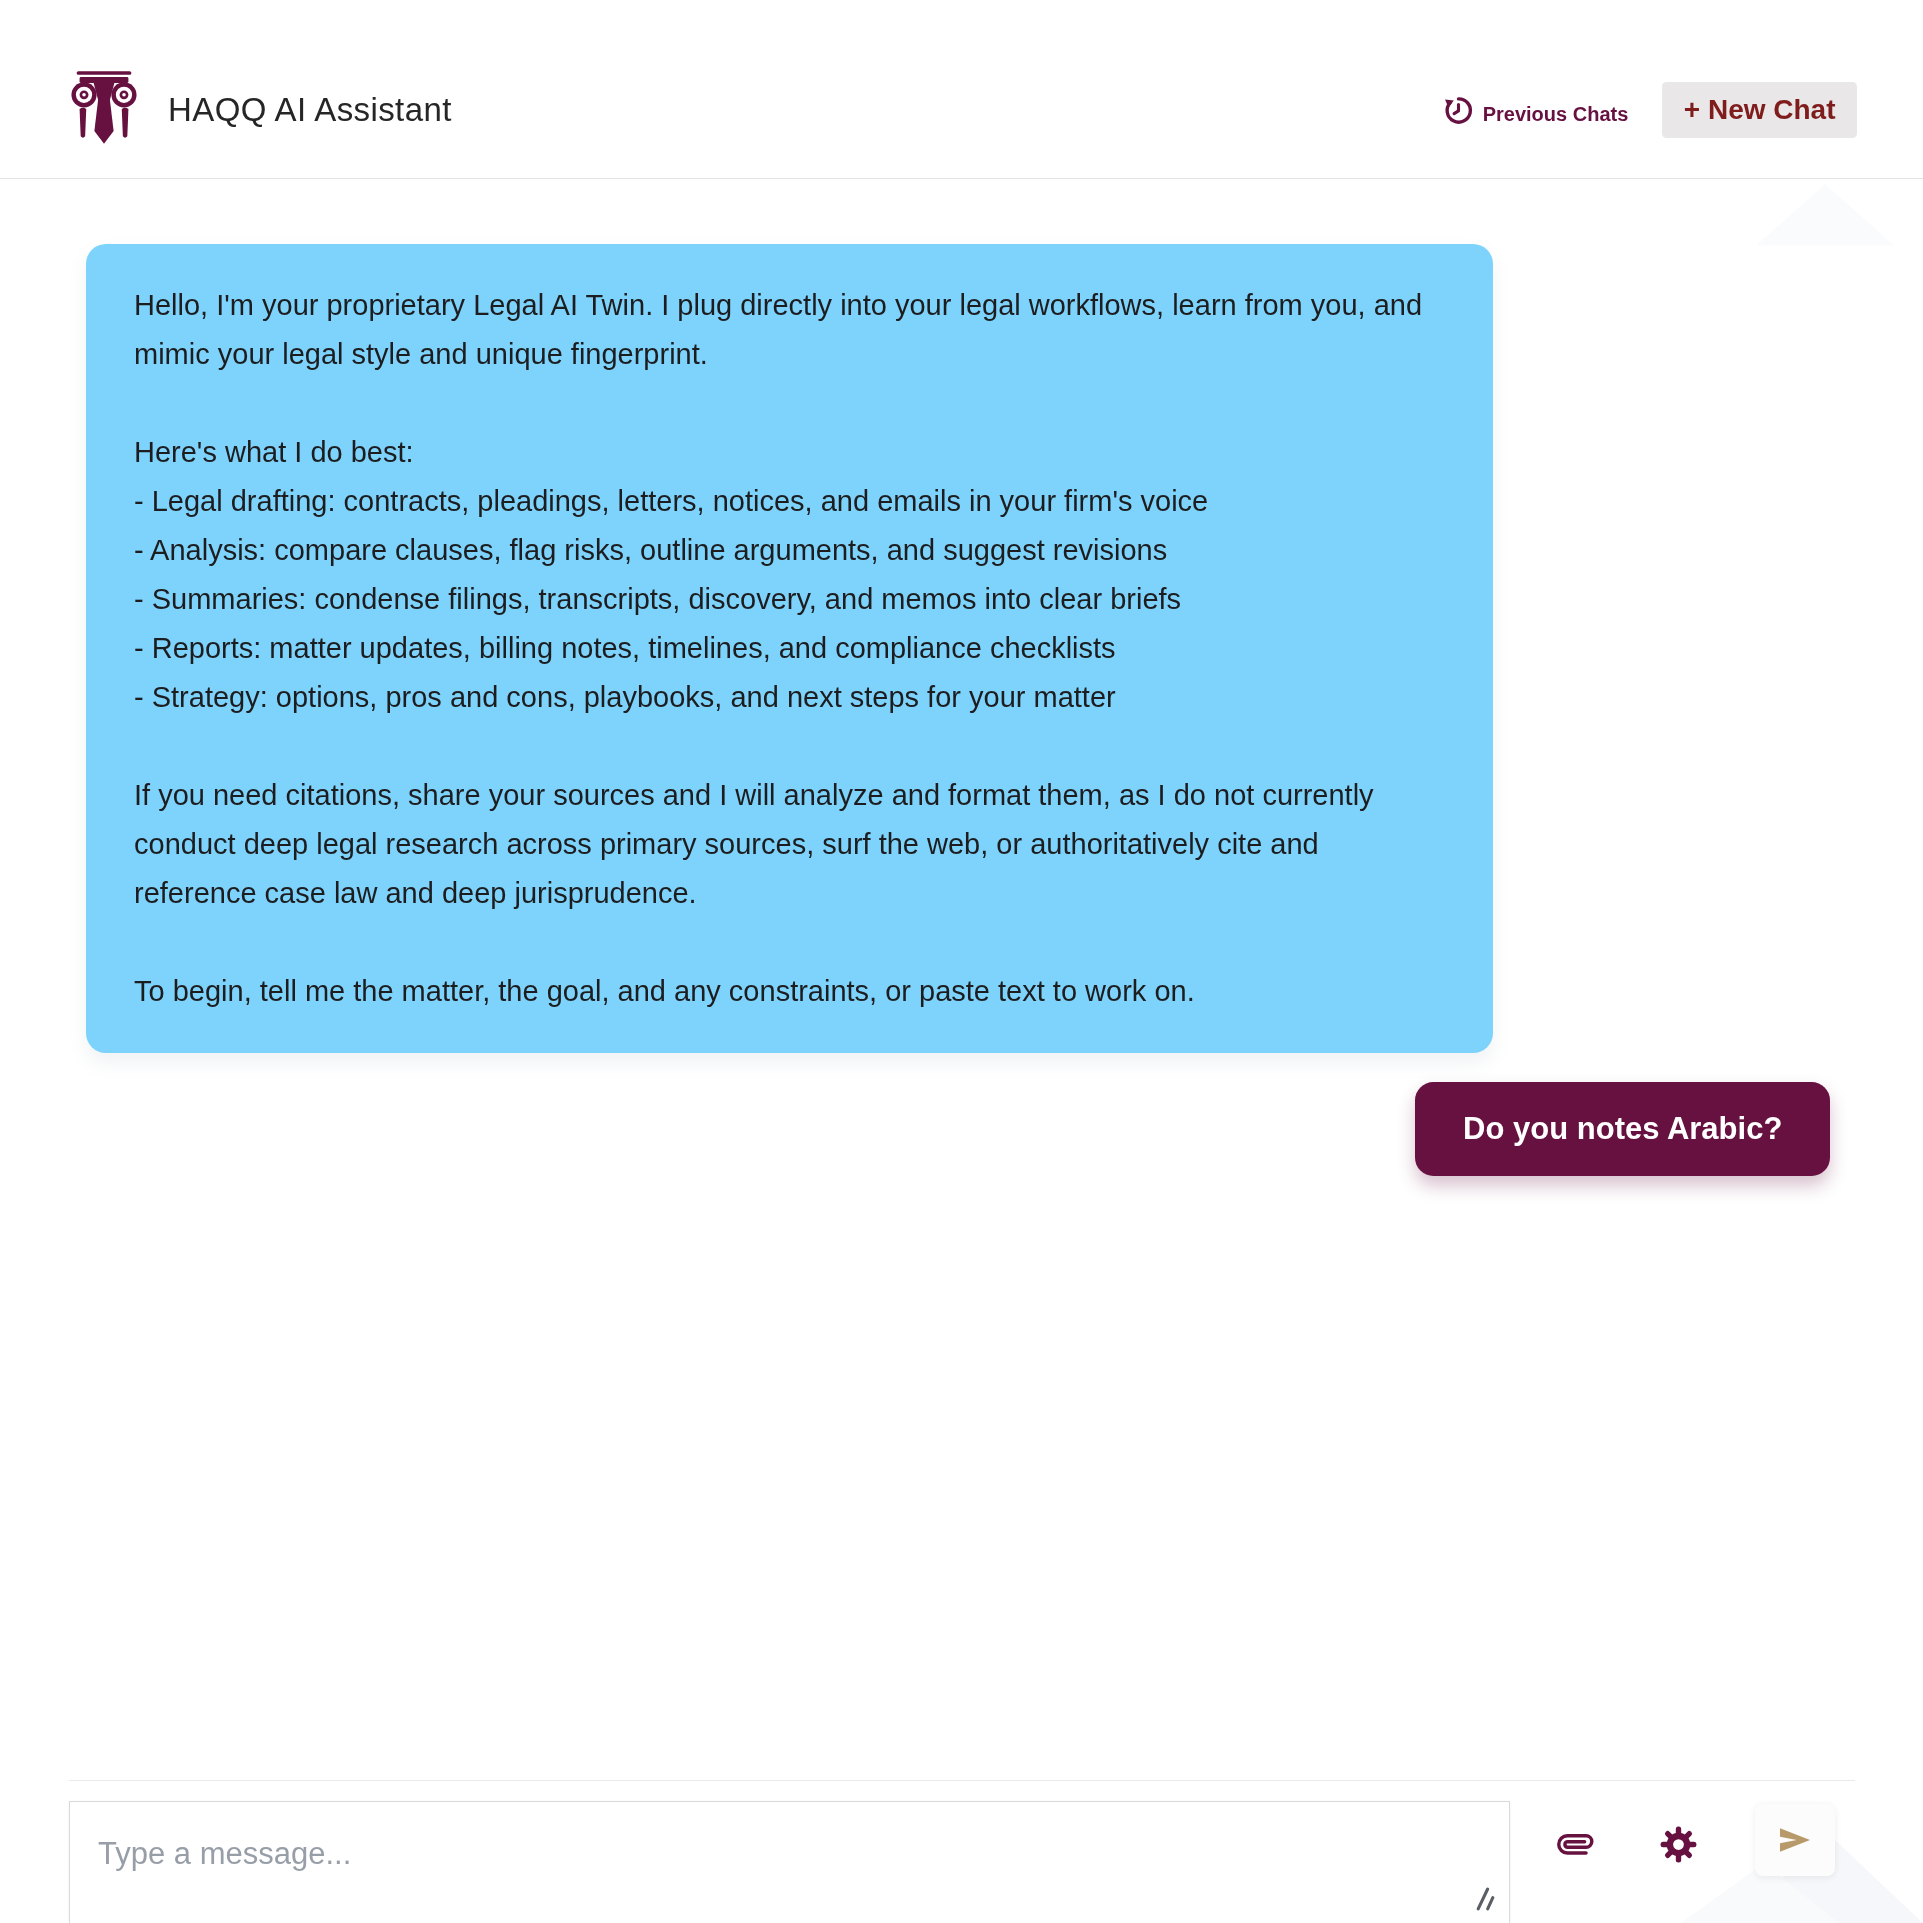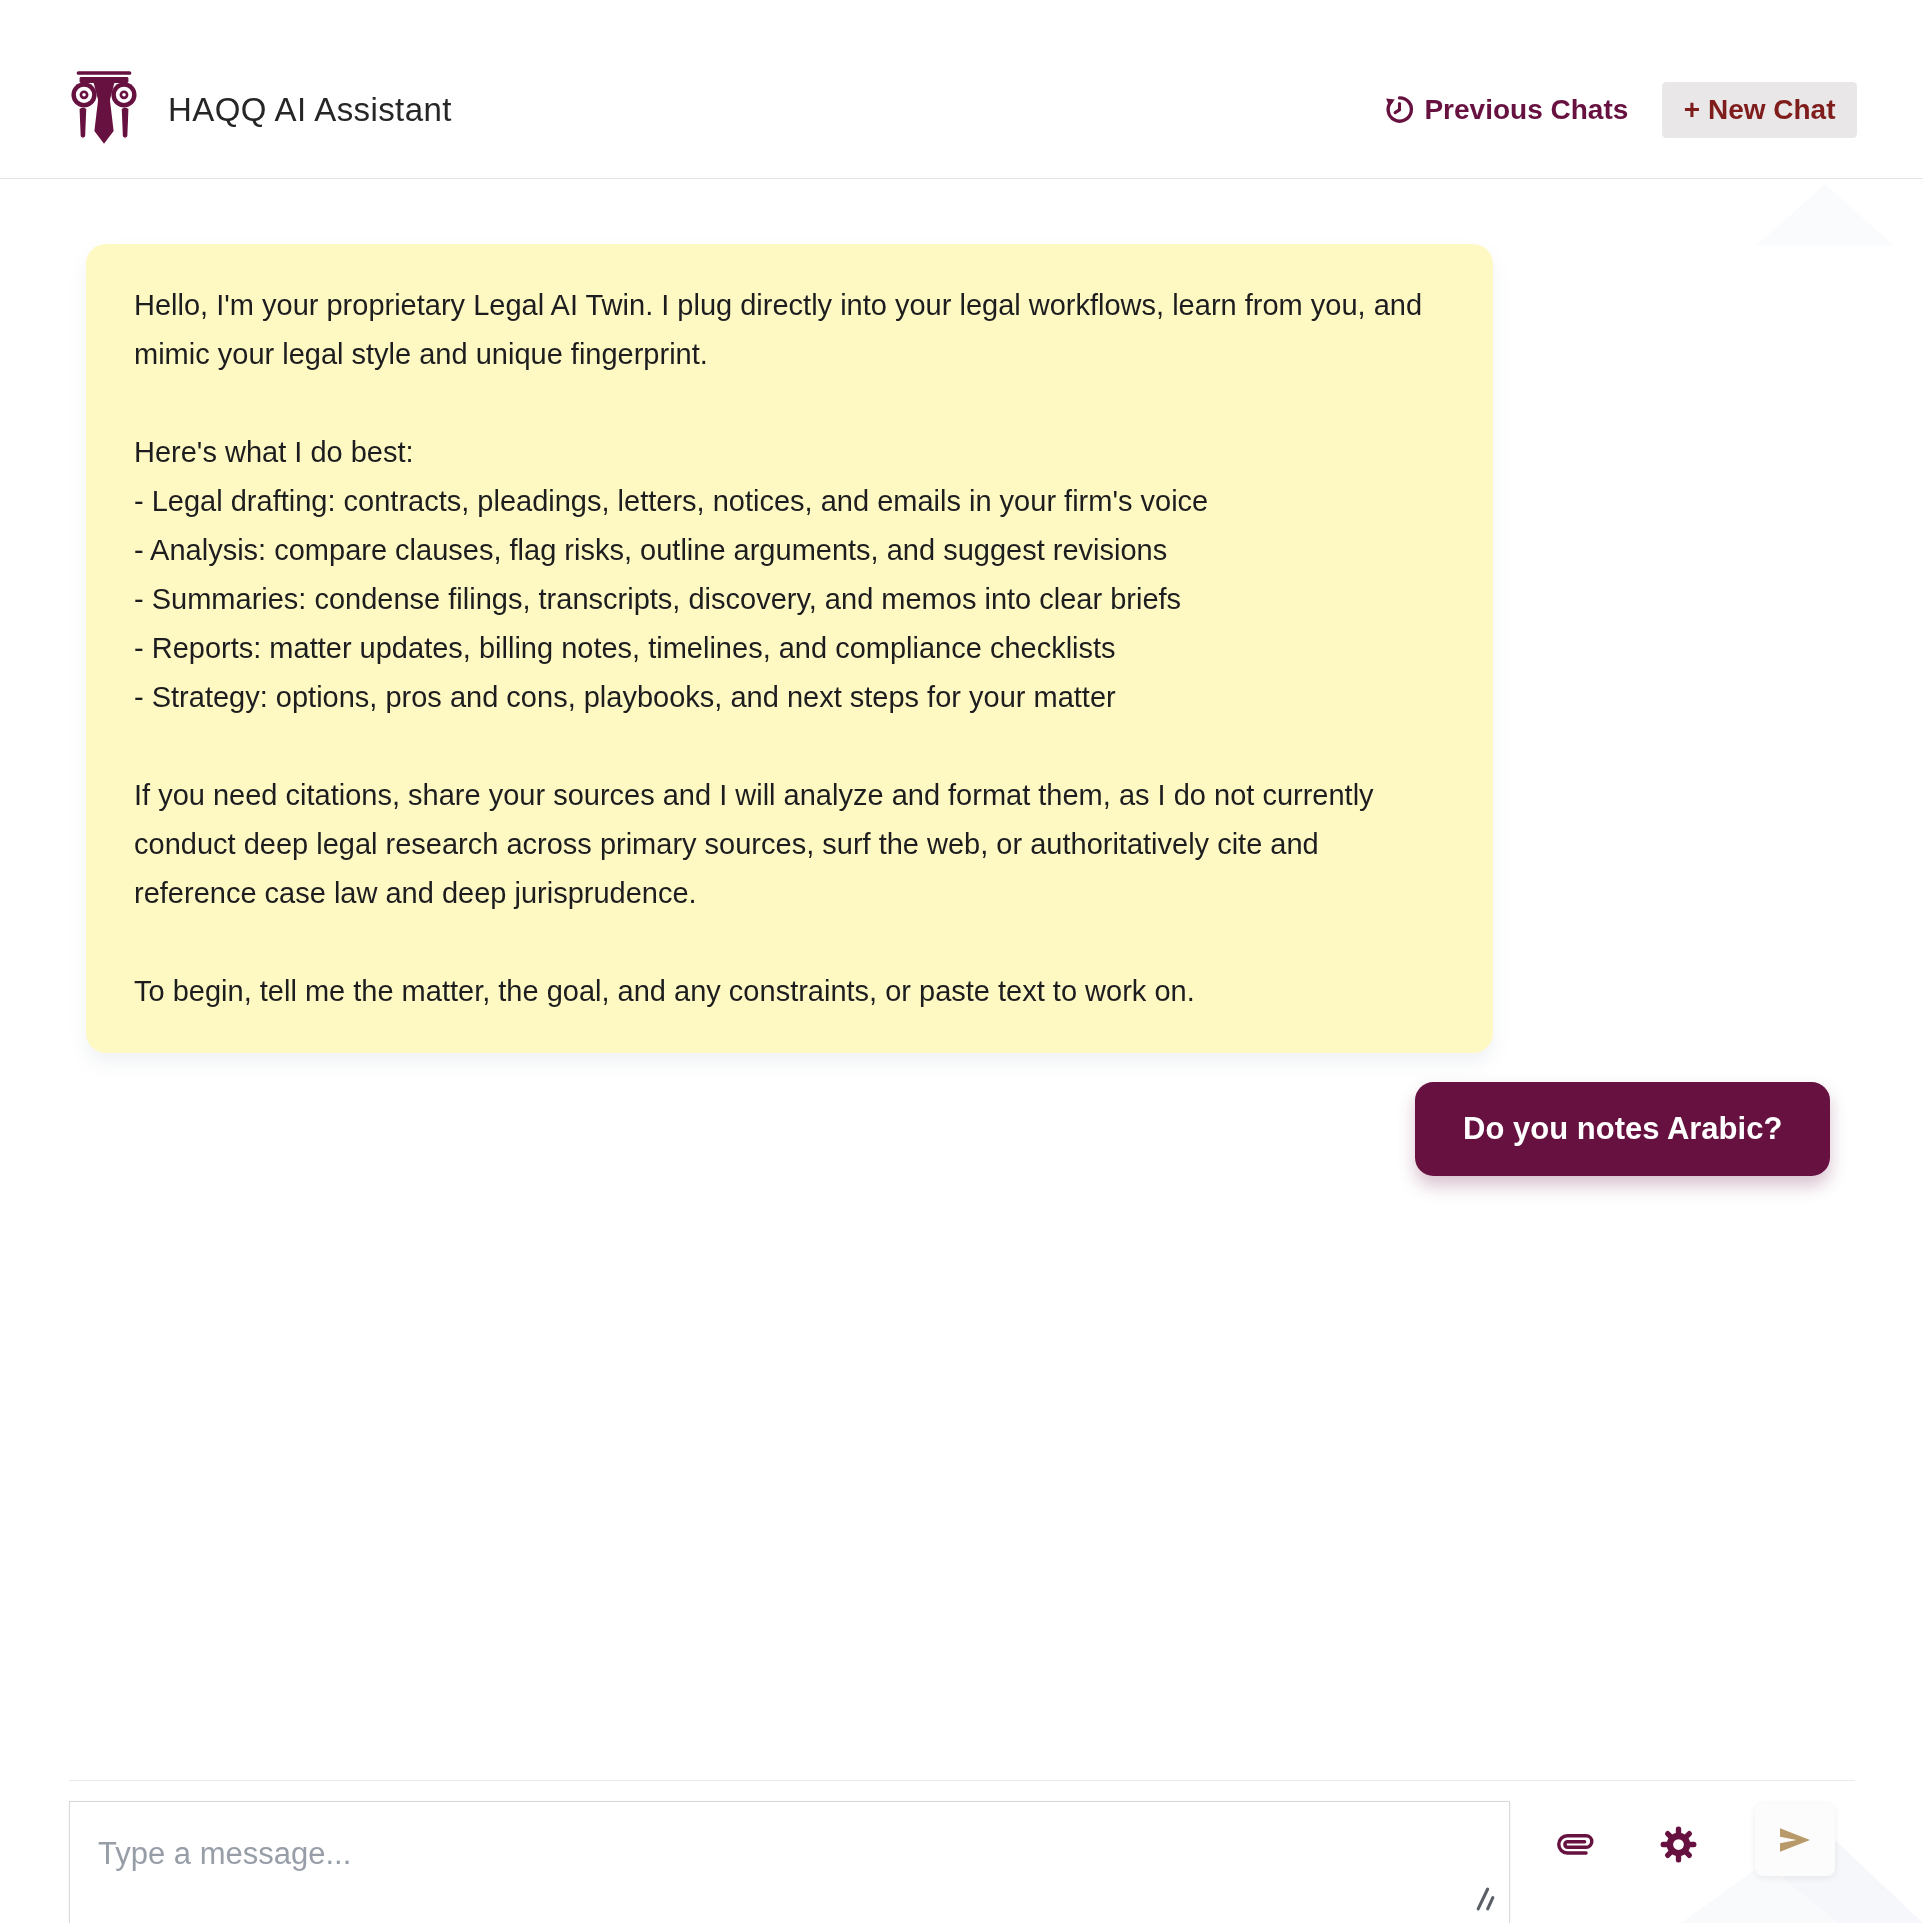--- a/index.html
+++ b/index.html
@@ -12,32 +12,32 @@
 
   .content { position:relative; z-index:1; display:flex; flex-direction:column; height:100%; }
 
   
   header { display:flex; justify-content:space-between; align-items:center;
            padding:67px 67px 24.5px 67px; border-bottom:0.8px solid #e4e4e6; }
   .brand { display:flex; align-items:center; }
   .brand svg { width:74px; height:86px; }
   .app-title { margin-left:27px; font-size:33px; color:#262626; font-weight:500; letter-spacing:0.4px; }
   .header-actions { display:flex; align-items:center; gap:34px; }
-  .prev-chats { display:flex; align-items:flex-start; gap:9.2px; background:transparent; border:none;
-                color:#671140; font-size:28px; font-weight:700; cursor:pointer;
+  .prev-chats { display:flex; align-items:flex-end; gap:9.2px; background:transparent; border:none;
+                color:#671140; font-size:20px; font-weight:700; cursor:pointer;
                 font-family:"Liberation Sans", sans-serif; }
   .prev-chats svg { width:31px; height:31px; }
   .new-chat { background:#e9e7e7; border:none; border-radius:4.6px; padding:12.3px 21.5px;
               color:#7f1d1d; font-size:28px; font-weight:700; cursor:pointer;
               font-family:"Liberation Sans", sans-serif; }
 
   
   main.chat { flex:1; padding:0 86px; }
   .msg { border-radius:20px; }
-  .msg-assistant { width:1407px; background:#fef9c3; color:#1d1d1f;
+  .msg-assistant { width:1407px; background:#7dd3fc; color:#1d1d1f;
                    padding:37px 48px; margin-top:65px;
                    box-shadow:0 9.2px 18.4px rgba(110,125,150,0.10);
                    font-size:29px; line-height:49px; }
   .msg-assistant .msg-text { white-space:pre-line; }
   .msg-assistant-2 { width:1342px; margin-top:38px; padding:40px 48px 44px 48px; }
   .msg-assistant-2 p { font-size:29px; line-height:48px; }
   .msg-assistant-2 .arabic { margin-top:44px; font-size:27px;
                              font-family:"DejaVu Sans", sans-serif; }
   .msg-user { width:max-content; max-width:920px; margin:29px 7.7px 0 auto;
               background:#671140; color:#ffffff; border-radius:18.4px;

